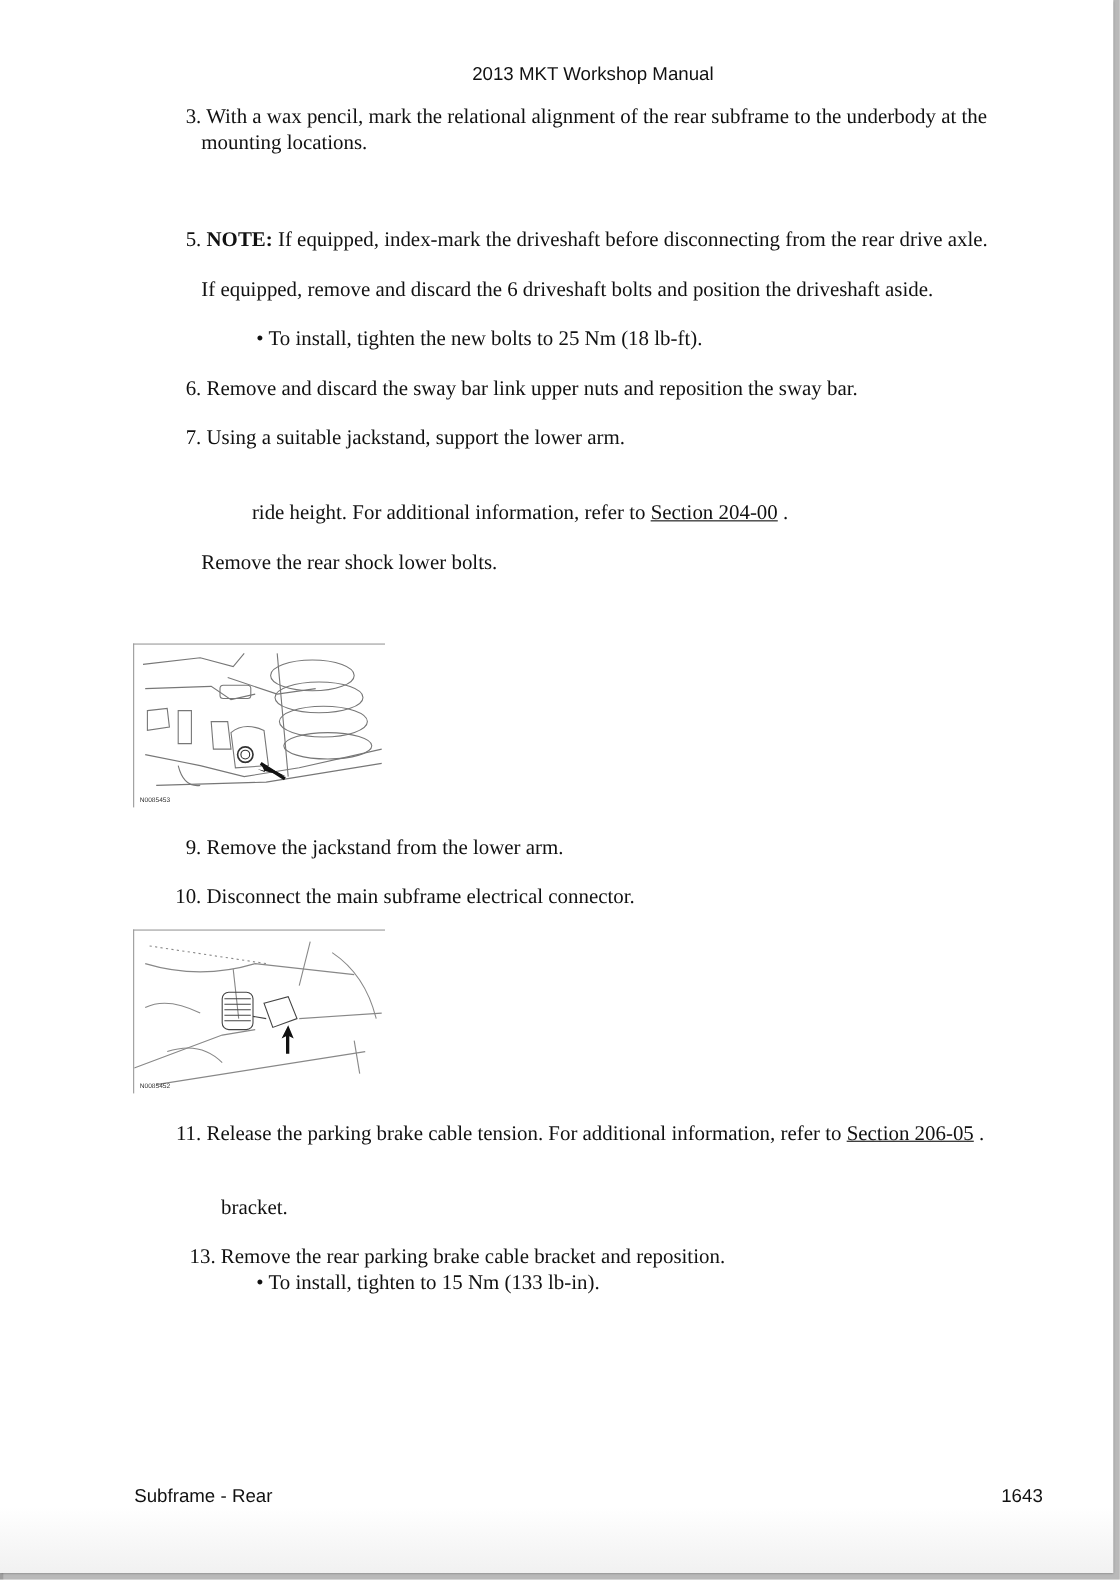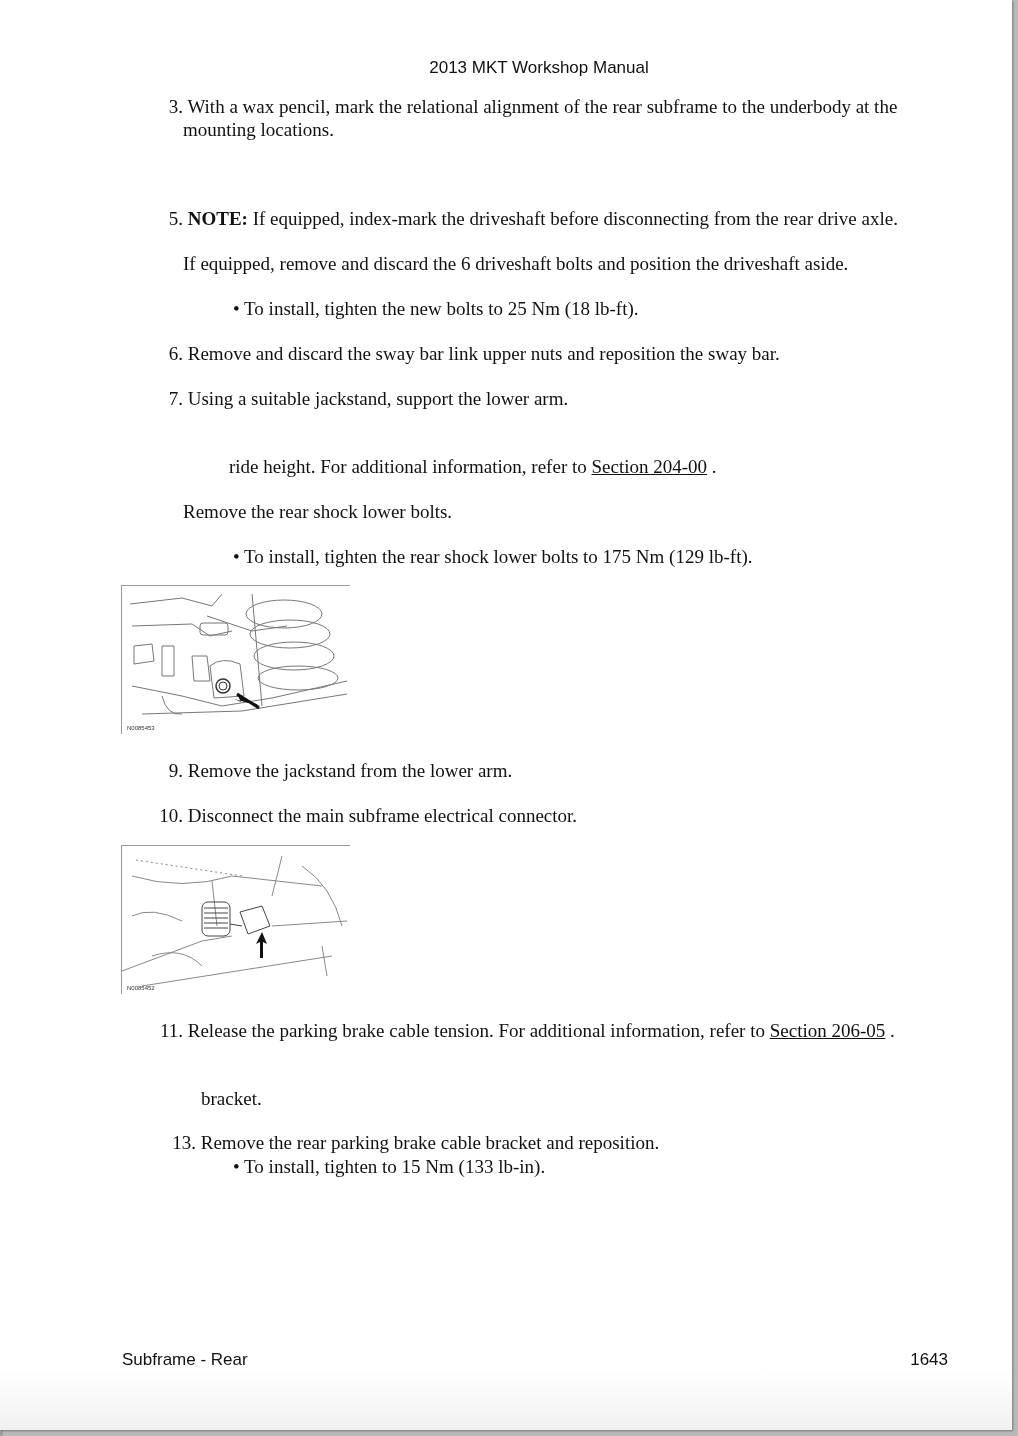--- a/index.html
+++ b/index.html
@@ -51,24 +51,20 @@
 
   <div class="txt" style="left:164px;top:387px;">
     <span class="num" style="width:19px">7.</span>
     <span>Using a suitable jackstand, support the lower arm.</span>
   </div>
 
   <div class="txt" style="left:183px;top:455px;margin-left:46px;">
     <span>ride height. For additional information, refer to </span><span class="link">Section 204-00</span><span> .</span>
   </div>
   <div class="txt" style="left:183px;top:500px;text-align:center;">Remove the rear shock lower bolts.</div>
-  <div class="txt" style="left:233px;top:545px;">
-    <span>•</span>
-    <span>To install, tighten the rear shock lower bolts to 175 Nm (129 lb-ft).</span>
-  </div>
 
   <div class="fig" style="left:121px;top:585px;width:228px;height:148px;">
     <svg width="228" height="148" viewBox="0 0 228 148">
       <g fill="none" stroke="#777" stroke-width="1">
         <path d="M8 18 L60 12 L90 20 L100 8"></path>
         <path d="M10 40 L70 38 L88 50 L110 45"></path>
         <path d="M85 30 L130 45 L165 40"></path>
         <rect x="78" y="37" width="28" height="12" rx="3"></rect>
         <path d="M12 60 L30 58 L32 75 L12 78 Z"></path>
         <path d="M40 60 L52 60 L52 90 L40 90 Z"></path>

